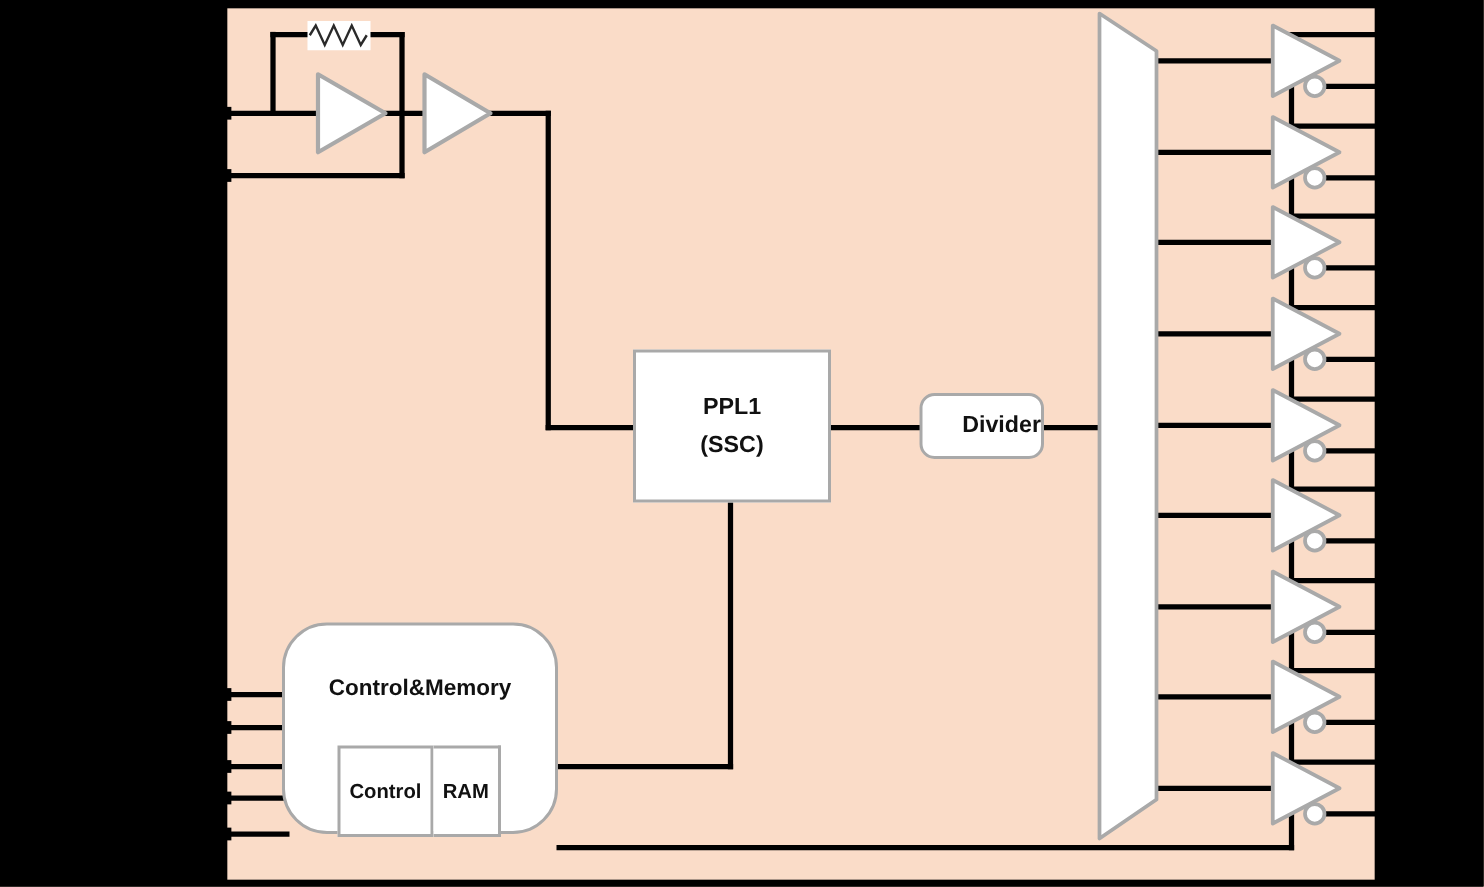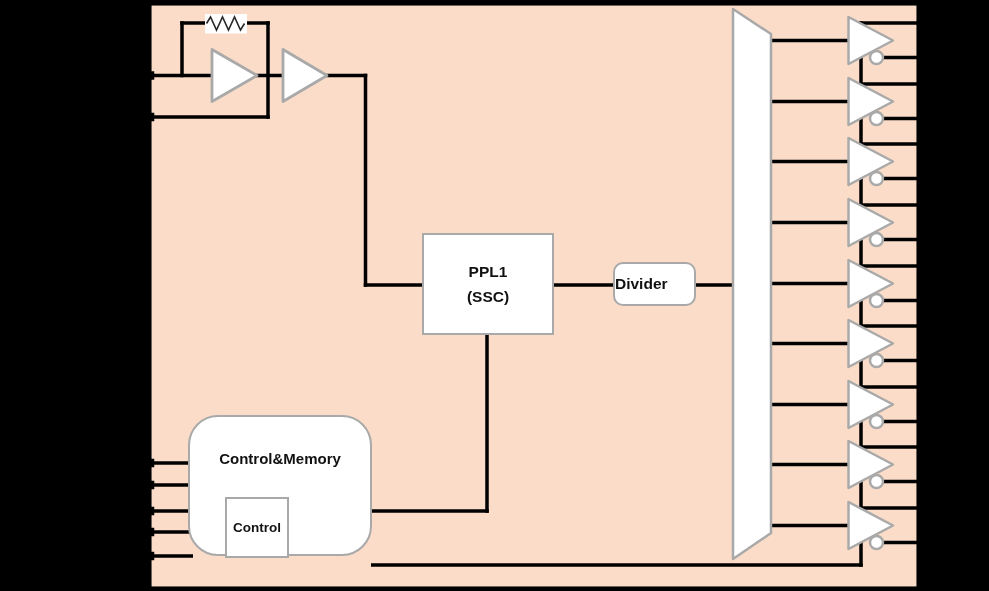--- a/index.html
+++ b/index.html
@@ -12,21 +12,21 @@
     position:absolute;z-index:2;background:#fff;border:2.5px solid #a9a9a9;
     box-sizing:content-box;font-weight:bold;
   }
   .pll-block{
     left:422px;top:233px;width:128px;height:98px;
     display:flex;flex-direction:column;align-items:center;justify-content:center;
     font-size:15.5px;line-height:25px;text-align:left;
   }
   .divider-block{
     left:613px;top:262px;width:79px;height:40px;border-radius:10px;
-    display:flex;align-items:center;justify-content:flex-start;font-size:15.5px;
+    display:flex;align-items:center;justify-content:flex-end;font-size:15.5px;
   }
   .cm-block{
     left:188px;top:415px;width:180px;height:137px;border-radius:30px;
   }
   .cm-title{margin-top:33px;text-align:center;font-size:15px;font-weight:bold;}
   .cm-inner{
     position:absolute;left:225px;top:497px;z-index:3;display:flex;height:61px;
     box-sizing:border-box;
   }
   .cm-cell{
@@ -146,15 +146,16 @@
 
   <div class="blk divider-block">
     <span>Divider</span>
   </div>
 
   <div class="blk cm-block">
     <div class="cm-title">Control&amp;Memory</div>
   </div>
   <div class="cm-inner">
     <div class="cm-cell control">Control</div>
+    <div class="cm-cell ram">RAM</div>
   </div>
 
 </div>
 
 </body></html>

